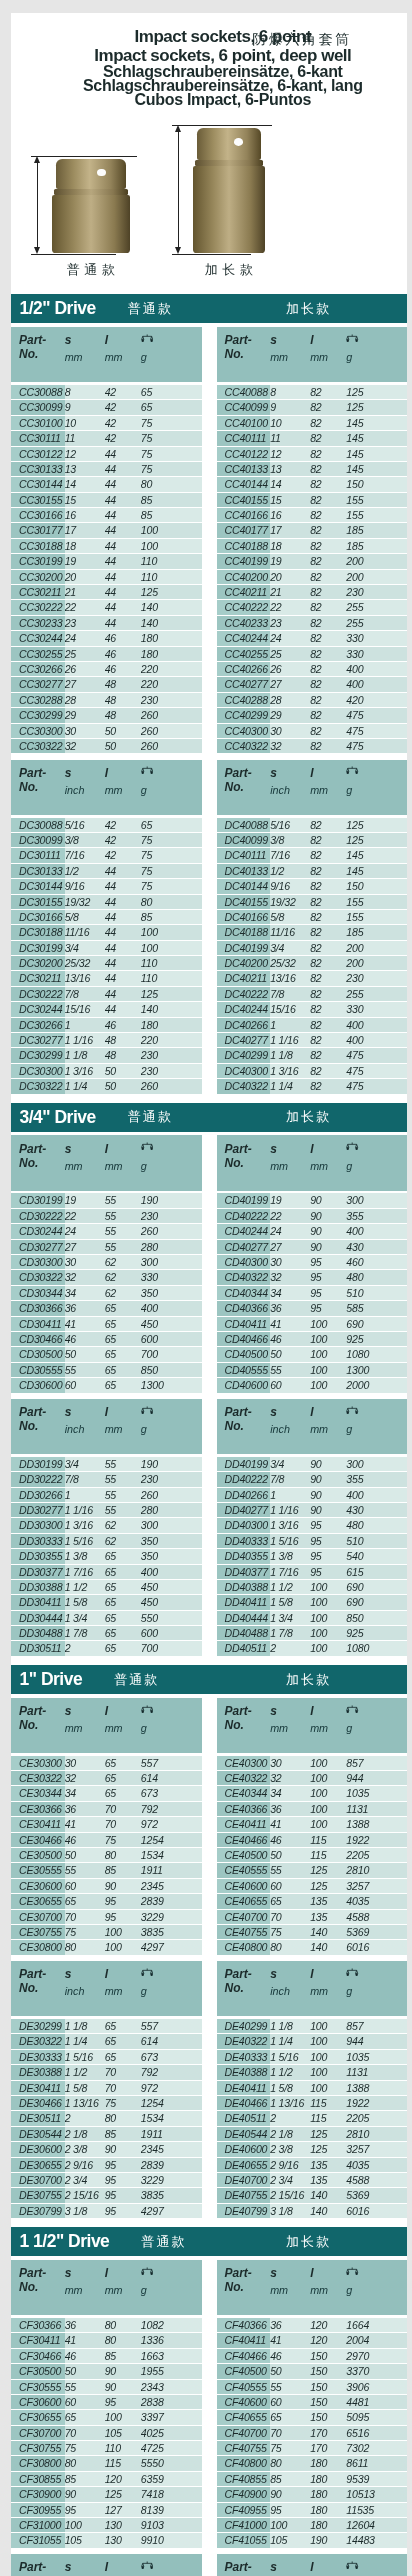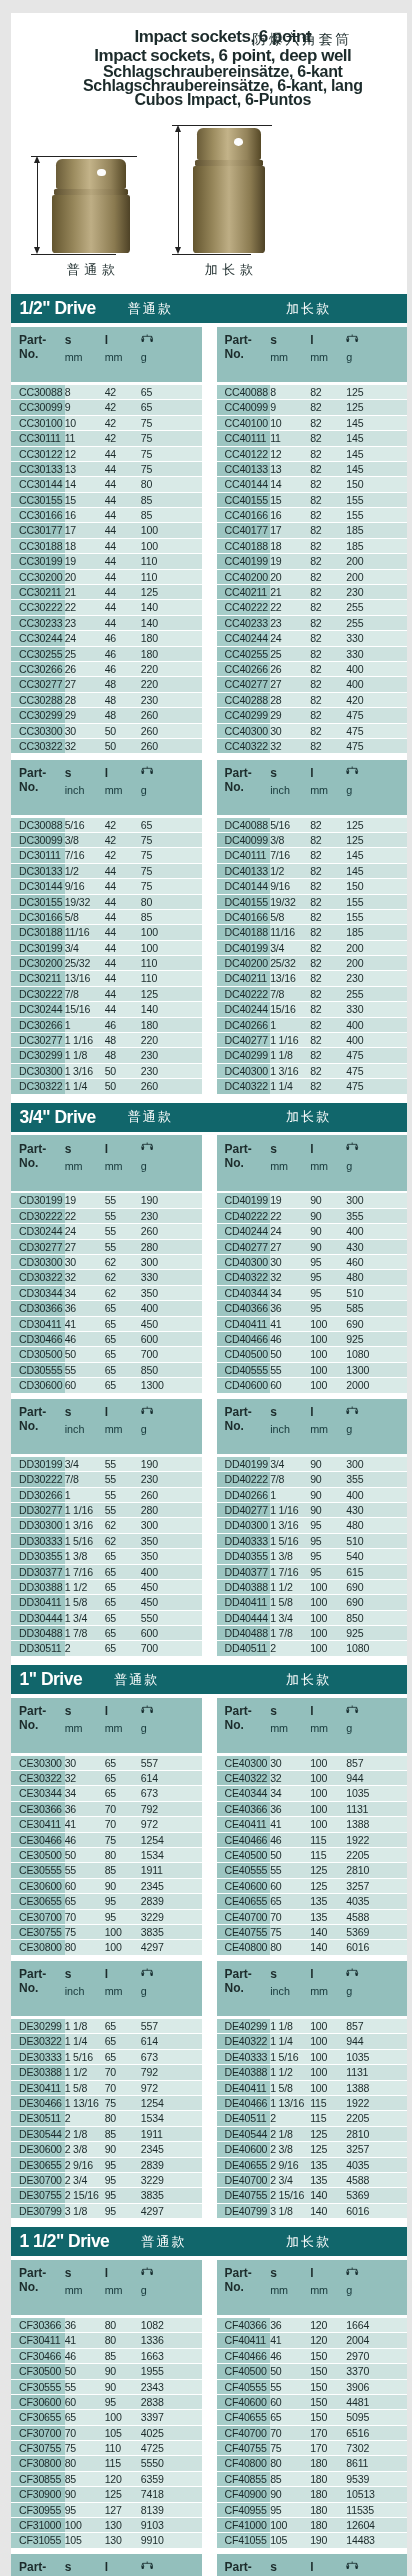--- a/index.html
+++ b/index.html
@@ -52,21 +52,21 @@
 
   
   #sections{margin-top:15.5px;}
   .drive-section{margin-bottom:8.2px;}
   .drive-bar{height:29px;background:var(--teal);color:#fff;display:flex;align-items:center;
     padding-left:8.2px;margin-bottom:3.6px;}
   .drive-title{font-size:17.5px;font-weight:700;letter-spacing:-0.5px;white-space:nowrap;}
   .cn-standard{margin-left:32px;font-size:13px;letter-spacing:2.1px;}
   .cn-long{margin-left:auto;margin-right:76px;font-size:13px;letter-spacing:2.1px;}
 
-  .table-pair{display:flex;gap:15px;margin-bottom:5.2px;}
+  .table-pair{display:flex;gap:15px;margin-bottom:5.2px;font-style:italic;}
   .cat-table{flex:1;min-width:0;}
 
   .thead{background:var(--th-bg);display:grid;grid-template-columns:28% 21% 19% 32%;
     padding:6.2px 0 5.2px 0;margin-bottom:2.6px;}
   .thead .hcell{display:flex;flex-direction:column;gap:4.1px;}
   .thead .hl{font-size:12px;font-weight:700;}
   .thead .unit{font-size:10.8px;font-weight:400;color:#17383a;}
   .thead .hcell:first-child{padding-left:7.7px;}
   .scale-ic{width:12.4px;height:10.3px;display:inline-block;}
 

